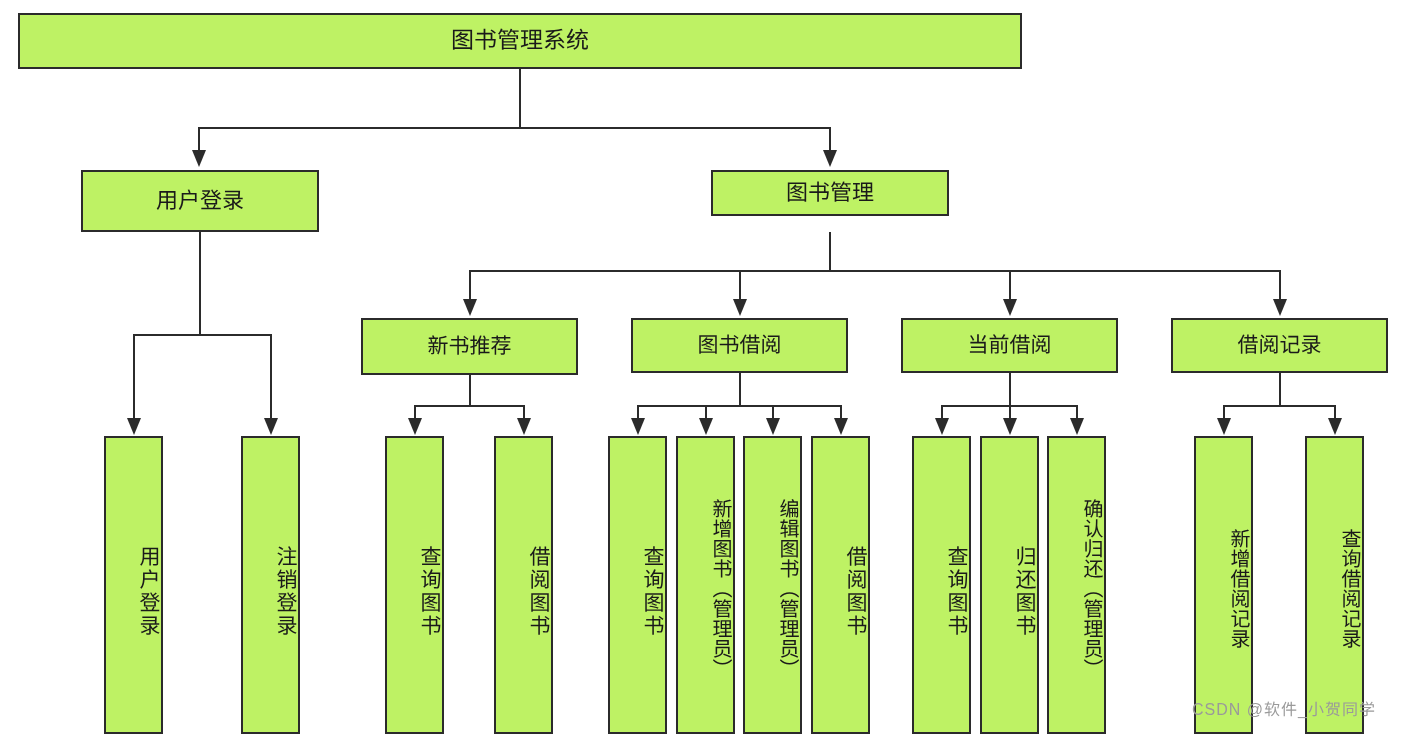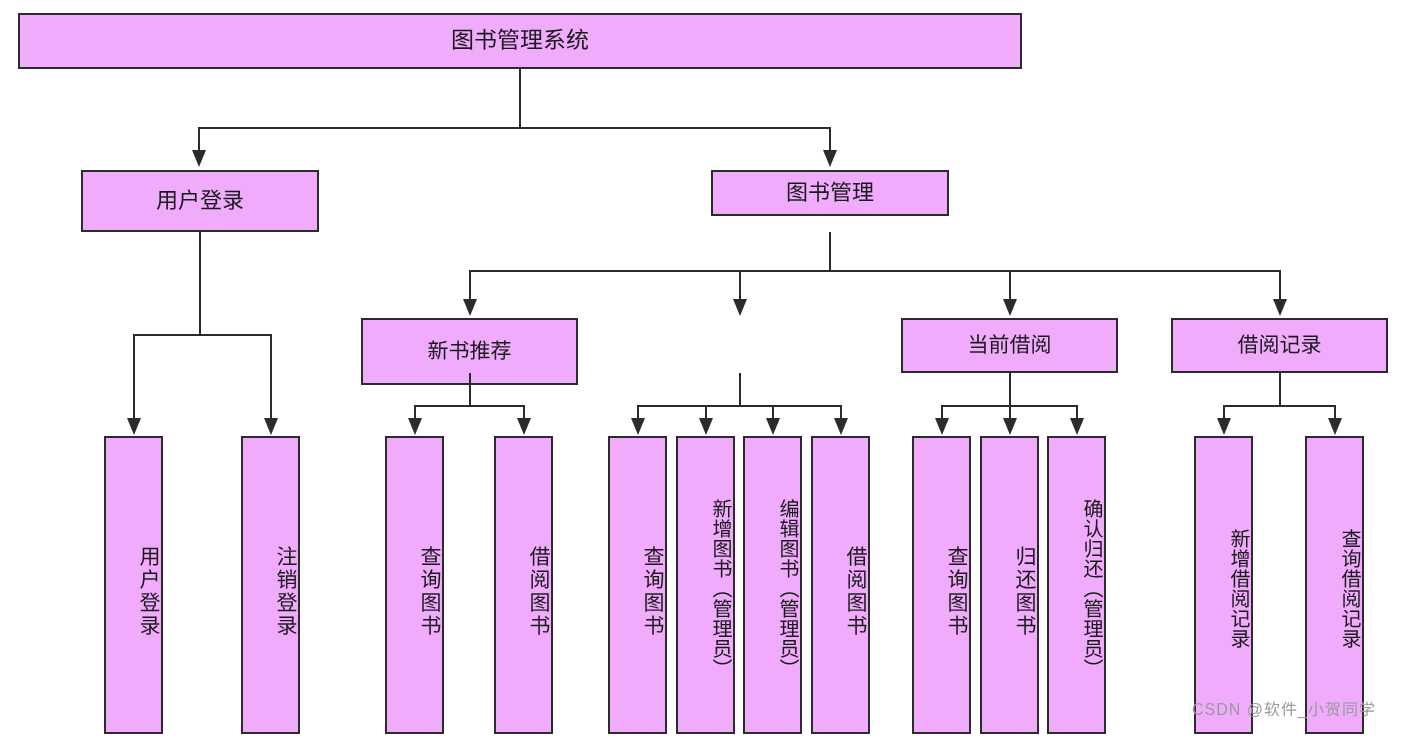--- a/index.html
+++ b/index.html
@@ -12,21 +12,21 @@
     position:relative;
     width:1405px;
     height:747px;
     background:#ffffff;
     overflow:hidden;
   }
   
   .node{
     position:absolute;
     box-sizing:border-box;
-    background:#f0abfc;
+    background:#bef264;
     border:2px solid #2b2b2b;
     display:flex;
     align-items:center;
     justify-content:center;
     text-align:right;
     line-height:1.28;
     color:#1a1a1a;
   }
   .node.root{ font-size:23px; }
   .node.lvl2{ font-size:22px; }
@@ -93,21 +93,22 @@
   <div class="hline" style="left:469px;top:270px;width:811px;"></div>
   <div class="vline" style="left:469px;top:270px;height:30px;"></div>
   <div class="arrow" style="left:463px;top:299px;"></div>
   <div class="vline" style="left:739px;top:270px;height:30px;"></div>
   <div class="arrow" style="left:733px;top:299px;"></div>
   <div class="vline" style="left:1009px;top:270px;height:30px;"></div>
   <div class="arrow" style="left:1003px;top:299px;"></div>
   <div class="vline" style="left:1279px;top:270px;height:30px;"></div>
   <div class="arrow" style="left:1273px;top:299px;"></div>
 
-  <div class="node lvl3" style="left:361px;top:318px;width:217px;height:67px;">新书推荐</div>
+  <div class="node lvl3" style="left:361px;top:318px;width:217px;height:57px;">新书推荐</div>
+  <div class="node lvl3" style="left:631px;top:318px;width:217px;height:55px;">图书借阅</div>
   <div class="node lvl3" style="left:901px;top:318px;width:217px;height:55px;">当前借阅</div>
   <div class="node lvl3" style="left:1171px;top:318px;width:217px;height:55px;">借阅记录</div>
 
   <div class="vline" style="left:469px;top:373px;height:33px;"></div>
   <div class="hline" style="left:414px;top:405px;width:111px;"></div>
   <div class="vline" style="left:414px;top:405px;height:14px;"></div>
   <div class="arrow" style="left:408px;top:418px;"></div>
   <div class="vline" style="left:523px;top:405px;height:14px;"></div>
   <div class="arrow" style="left:517px;top:418px;"></div>
 

